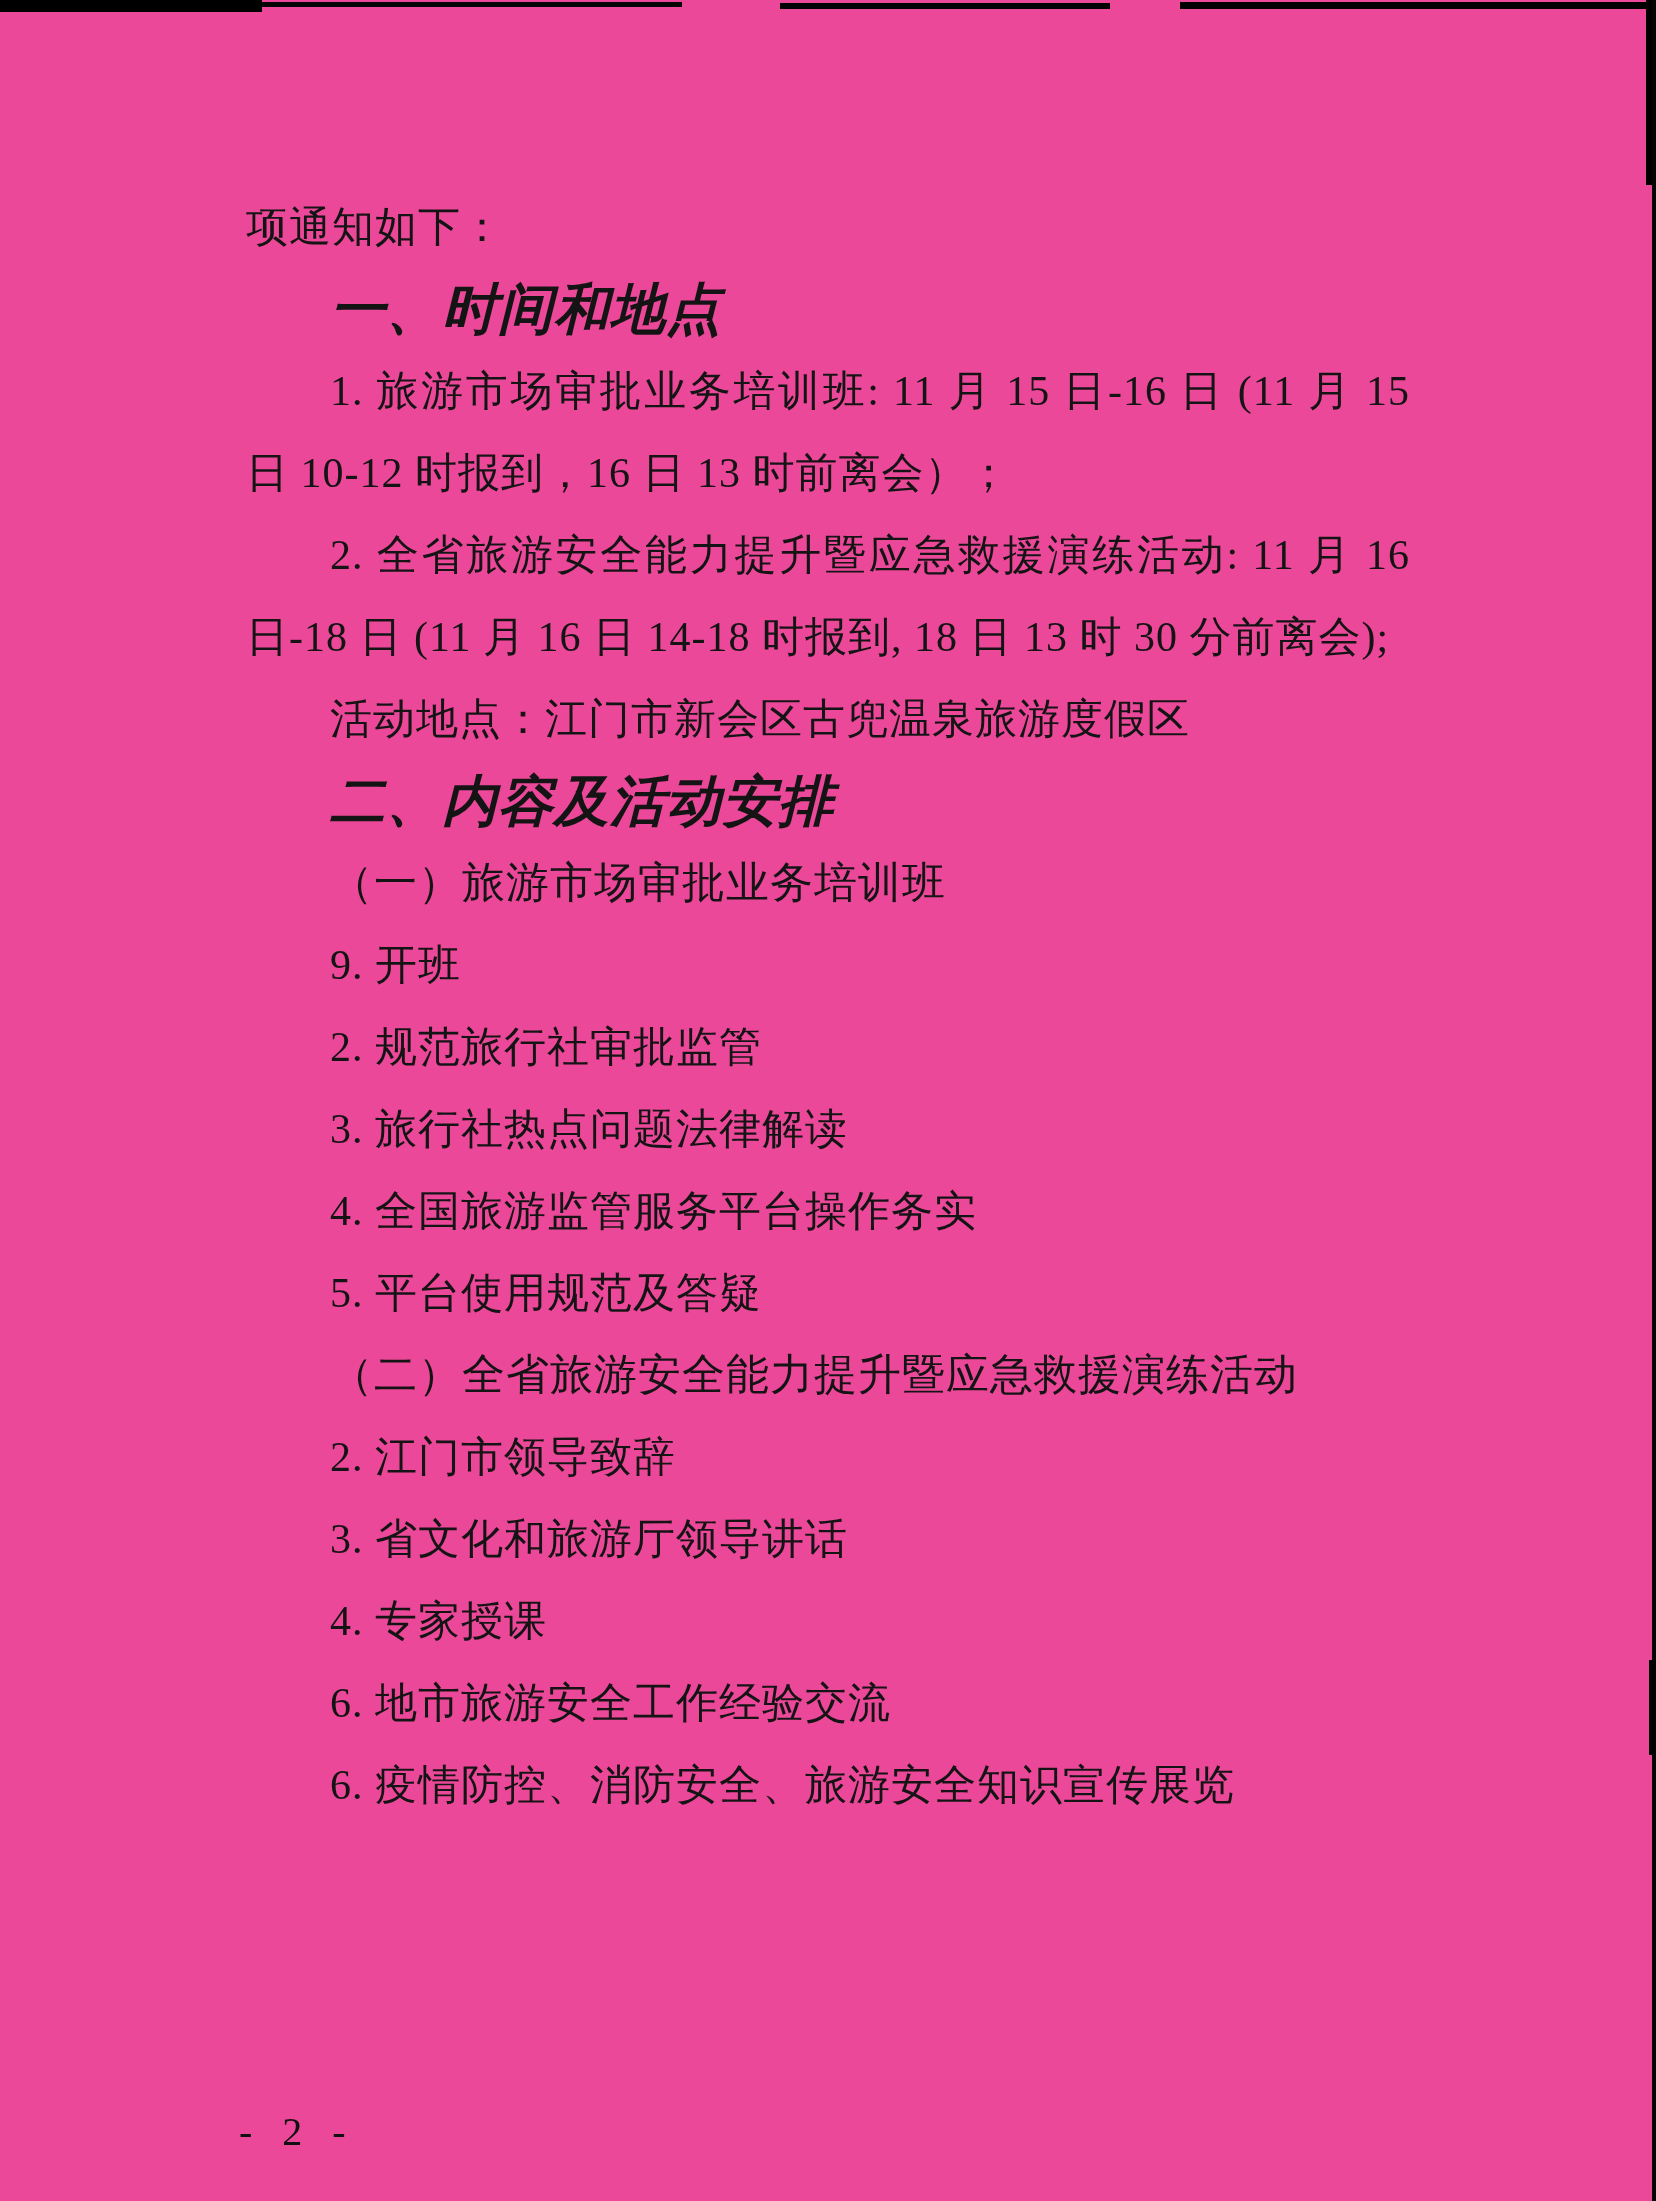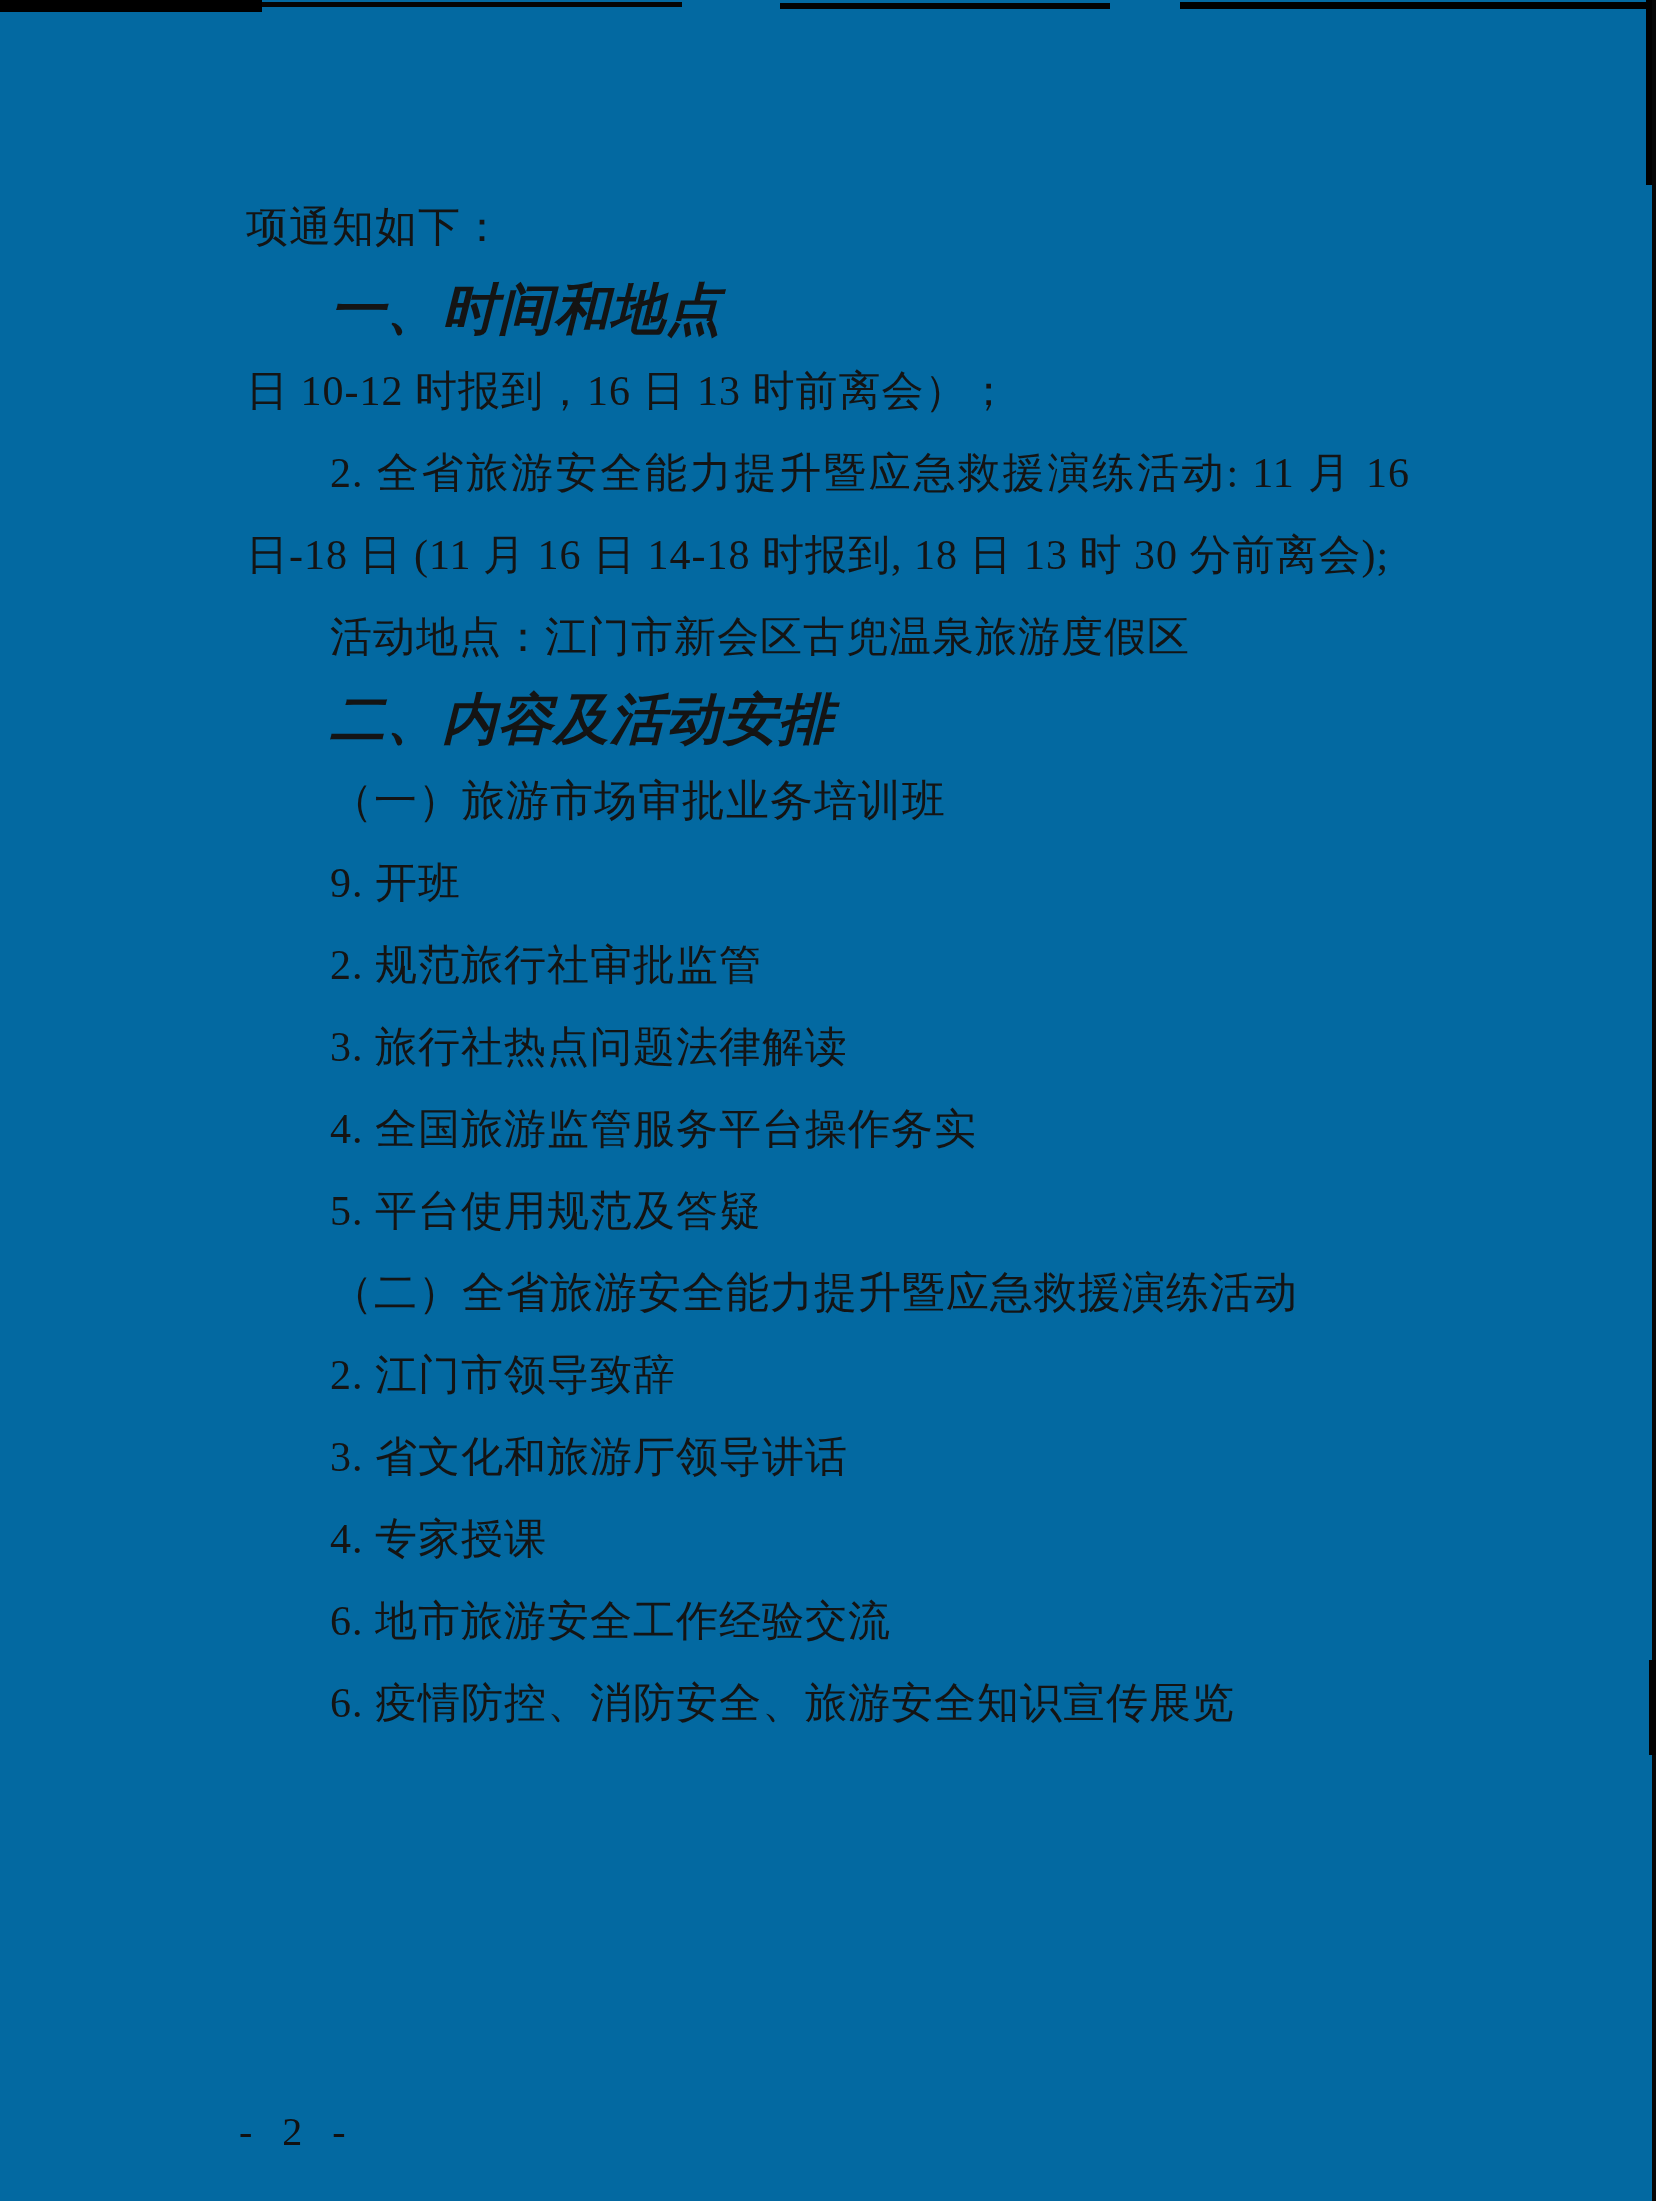--- a/index.html
+++ b/index.html
@@ -1,20 +1,20 @@
 <!DOCTYPE html>
 <html><head>
 <meta charset="utf-8">
 <style>
   html, body { margin: 0; padding: 0; background: #e8e8e8; }
   .page {
     position: relative;
     width: 1656px;
     height: 2201px;
-    background: #0369a1;
+    background: #ec4899;
     overflow: hidden;
     font-family: "Liberation Serif", "DejaVu Serif", serif;
     color: #141414;
   }
   
   .scan-top-1 { position: absolute; top: 0; left: 0; width: 262px; height: 12px; background: #000; }
   .scan-top-2 { position: absolute; top: 2px; left: 262px; width: 420px; height: 5px; background: #050505; }
   .scan-top-3 { position: absolute; top: 3px; left: 780px; width: 330px; height: 6px; background: #030303; }
   .scan-top-4 { position: absolute; top: 2px; left: 1180px; width: 476px; height: 7px; background: #000; }
   .scan-right-1 { position: absolute; top: 0; right: 0; width: 10px; height: 185px; background: #000; }
@@ -64,20 +64,21 @@
   <div class="scan-top-2"></div>
   <div class="scan-top-3"></div>
   <div class="scan-top-4"></div>
   <div class="scan-right-1"></div>
   <div class="scan-right-2"></div>
   <div class="scan-right-3"></div>
 
   <div class="doc-body" id="doc-body">
       <div class="line body">项通知如下：</div>
       <div class="line heading indent">一、时间和地点</div>
+      <div class="line body indent stretch">1. 旅游市场审批业务培训班: 11 月 15 日-16 日 (11 月 15</div>
       <div class="line body">日 10-12 时报到，16 日 13 时前离会）；</div>
       <div class="line body indent stretch">2. 全省旅游安全能力提升暨应急救援演练活动: 11 月 16</div>
       <div class="line body">日-18 日 (11 月 16 日 14-18 时报到, 18 日 13 时 30 分前离会);</div>
       <div class="line body indent">活动地点：江门市新会区古兜温泉旅游度假区</div>
       <div class="line heading indent">二、内容及活动安排</div>
       <div class="line sub-heading indent">（一）旅游市场审批业务培训班</div>
       <div class="line body indent">9. 开班</div>
       <div class="line body indent">2. 规范旅行社审批监管</div>
       <div class="line body indent">3. 旅行社热点问题法律解读</div>
       <div class="line body indent">4. 全国旅游监管服务平台操作务实</div>

